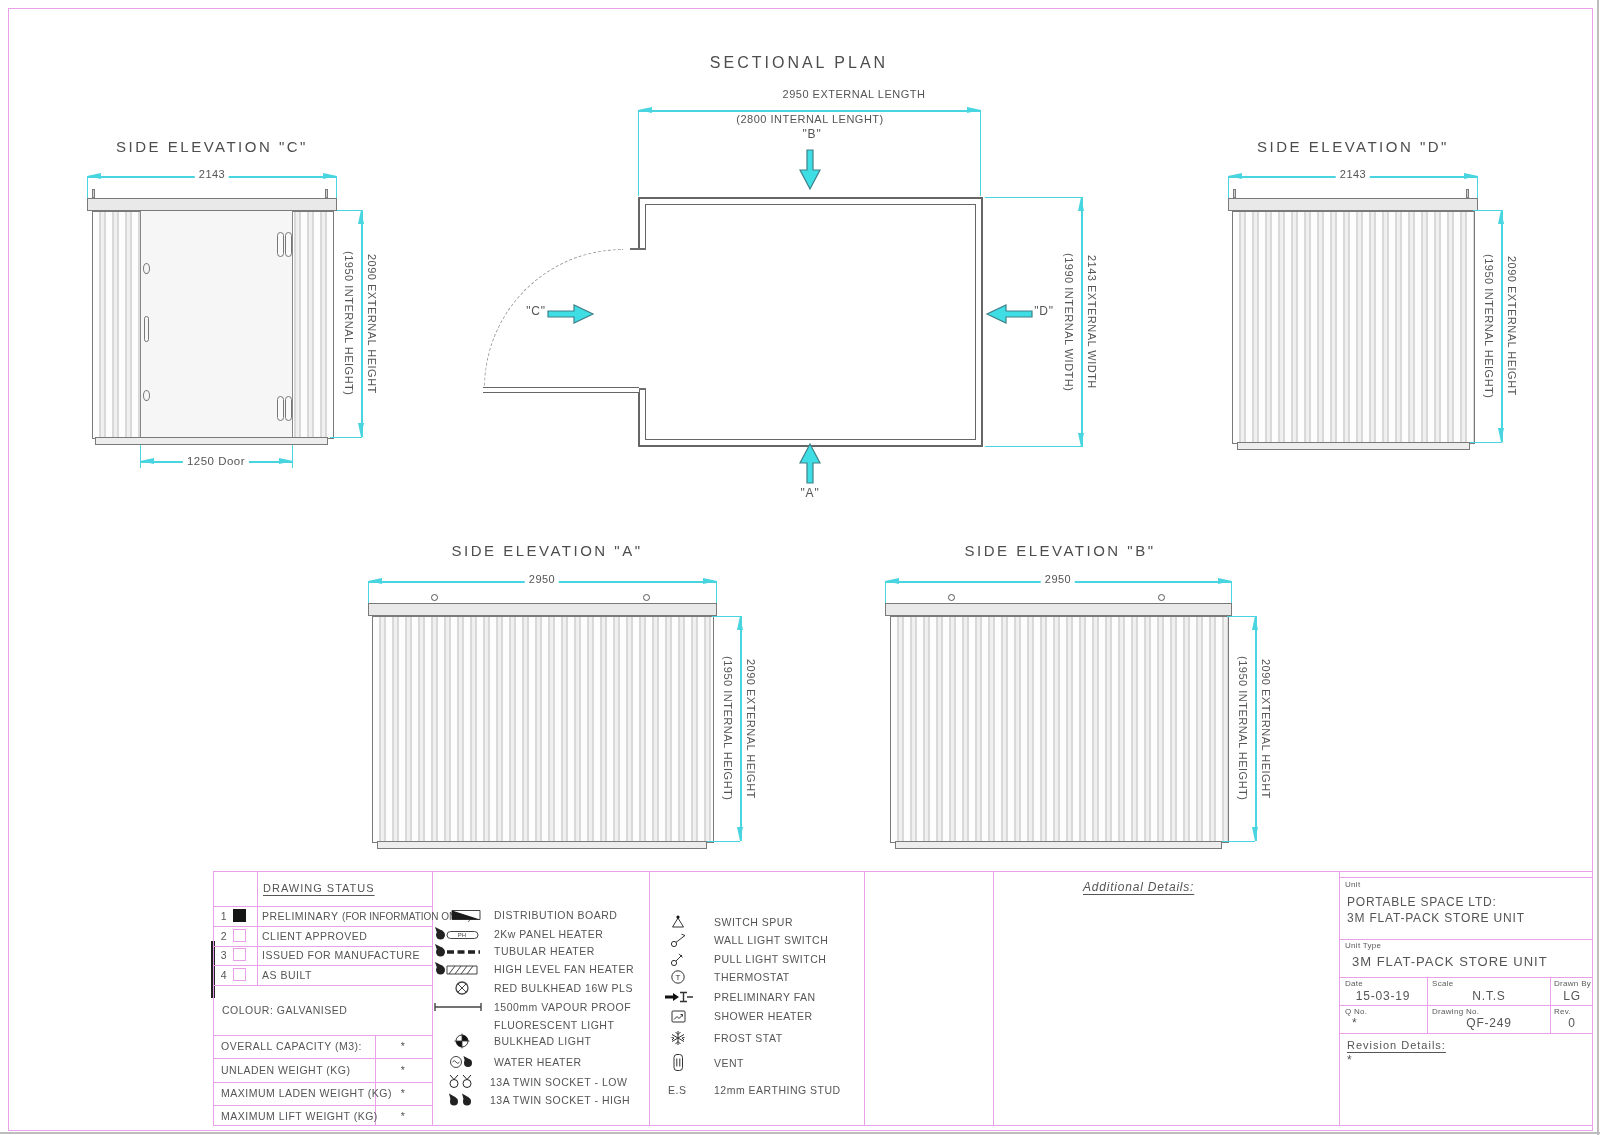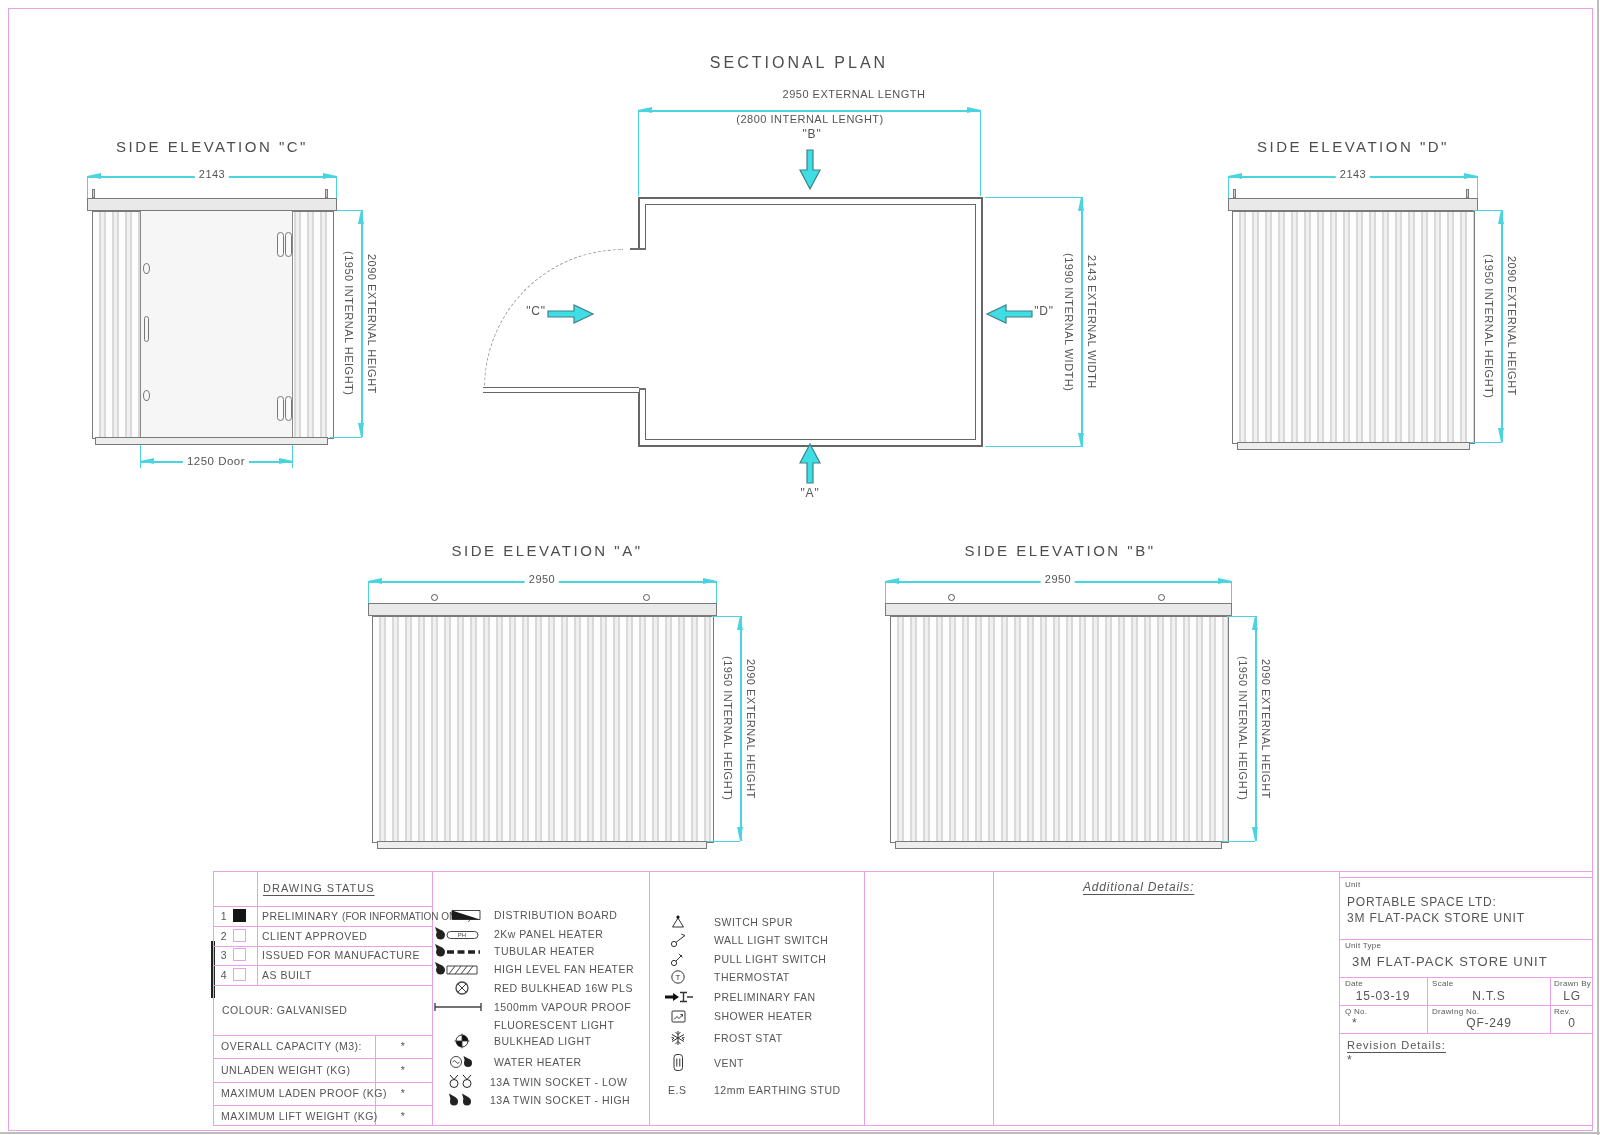--- a/index.html
+++ b/index.html
@@ -244,21 +244,21 @@
       <div class="t fs10 ct" style="left:224px;top:969px;">4</div>
       <div class="chk" style="left:233px;top:968px;"></div>
       <div class="t fs10" style="left:262px;top:969px;">AS BUILT</div>
 
       <div class="t fs10" style="left:222px;top:1004px;">COLOUR: GALVANISED</div>
 
       <div class="t fs10" style="left:221px;top:1040px;text-align:right;">OVERALL CAPACITY (M3):</div>
       <div class="t fs10 ct" style="left:403px;top:1040px;">*</div>
       <div class="t fs10" style="left:221px;top:1064px;">UNLADEN WEIGHT (KG)</div>
       <div class="t fs10 ct" style="left:403px;top:1064px;">*</div>
-      <div class="t fs10" style="left:221px;top:1087px;">MAXIMUM LADEN PROOF (KG)</div>
+      <div class="t fs10" style="left:221px;top:1087px;">MAXIMUM LADEN WEIGHT (KG)</div>
       <div class="t fs10 ct" style="left:403px;top:1087px;">*</div>
       <div class="t fs10" style="left:221px;top:1110px;">MAXIMUM LIFT WEIGHT (KG)</div>
       <div class="t fs10 ct" style="left:403px;top:1110px;">*</div>
     </div>
 
     <div>
       <svg style="left:436px;top:907px;" width="48" height="16" viewBox="0 0 48 16">
         <rect x="16" y="3.5" width="28" height="9" fill="#fff" stroke="#444"></rect>
           <polygon points="16,12.5 16,3.5 44,12.5" fill="#1a1a1a"></polygon>
         </svg>

